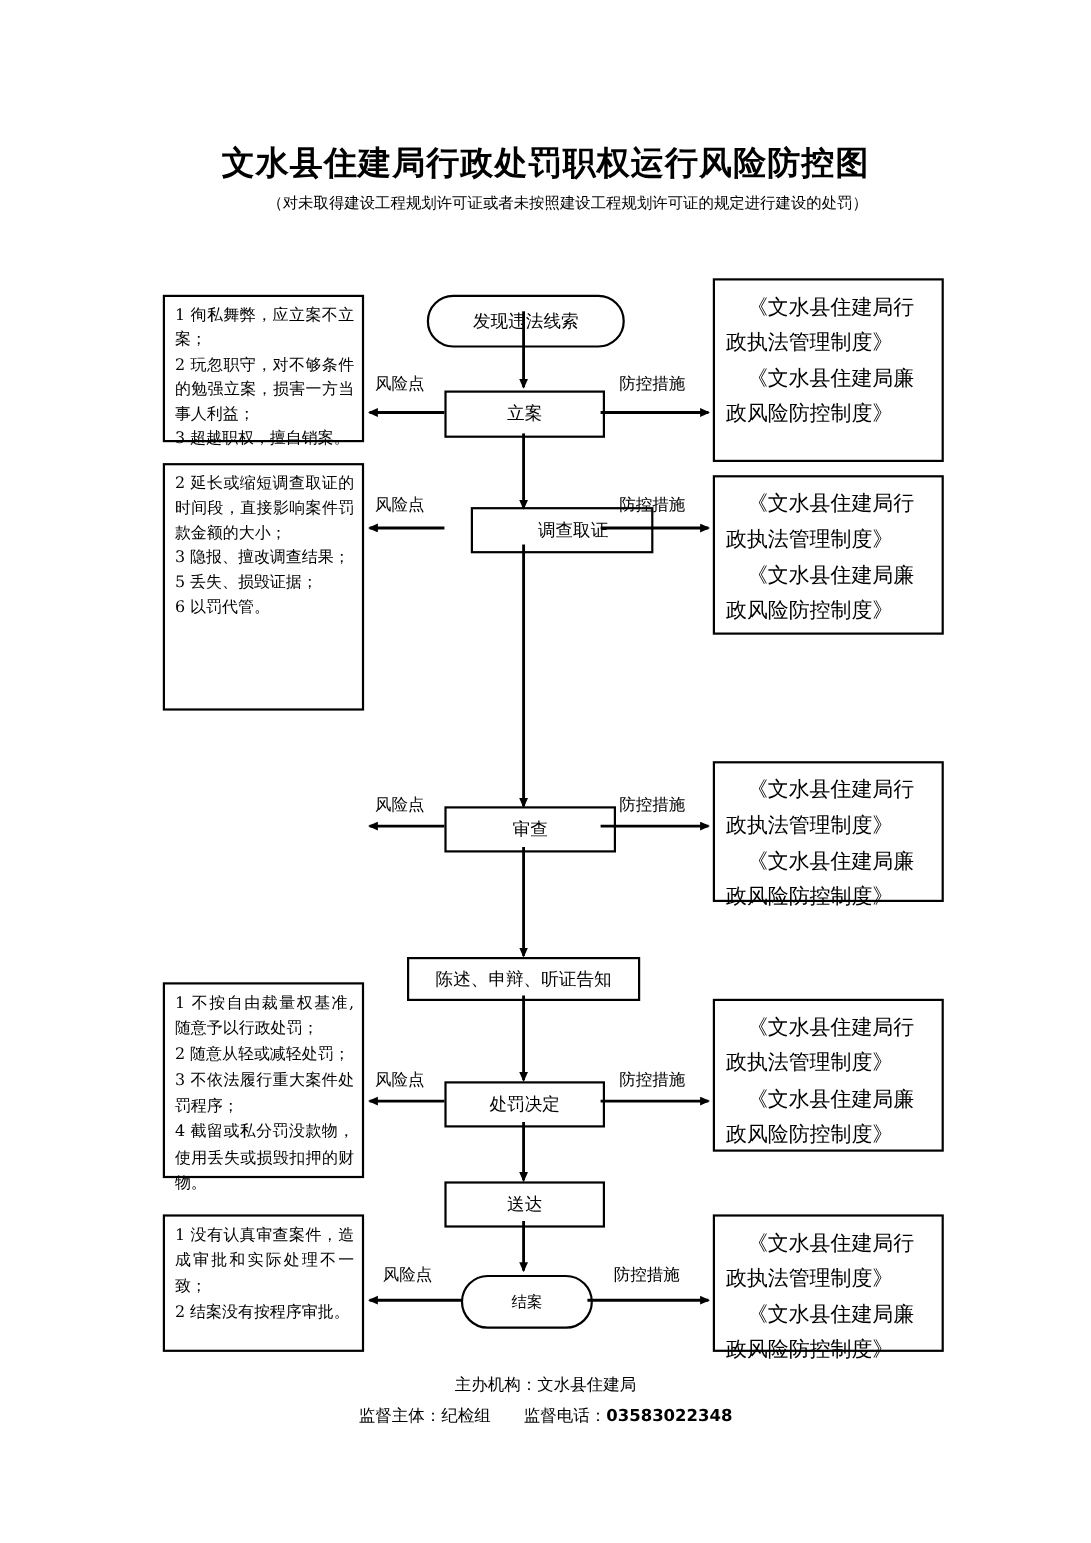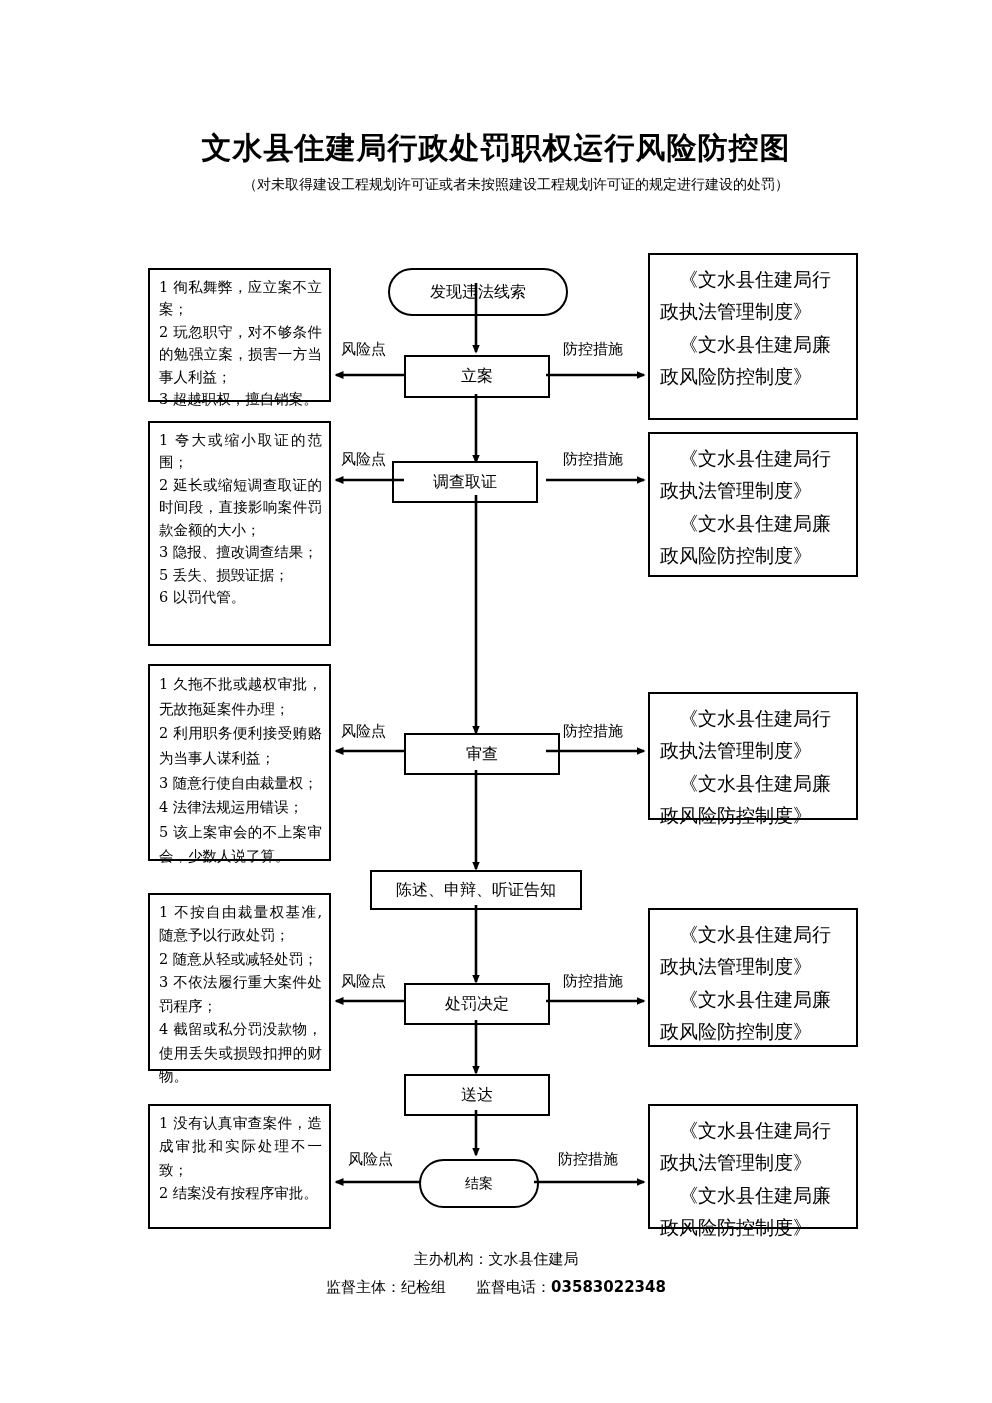--- a/index.html
+++ b/index.html
@@ -112,21 +112,21 @@
   </svg>
 
   <div class="terminal" style="left:388px;top:240px;width:176px;height:44px;position:absolute;margin-top:28px;">
     <span>发现违法线索</span>
   </div>
 
   <div class="node" style="left:404px;top:355px;width:142px;height:39px;position:absolute;">
     <span>立案</span>
   </div>
 
-  <div class="node" style="left:392px;top:461px;width:142px;height:38px;position:absolute;">
+  <div class="node" style="left:428px;top:461px;width:142px;height:38px;position:absolute;padding-left:20px;">
     <span>调查取证</span>
   </div>
 
   <div class="node" style="left:404px;top:733px;width:152px;height:38px;position:absolute;">
     <span>审查</span>
   </div>
 
   <div class="node" style="left:370px;top:870px;width:208px;height:36px;position:absolute;">
     <span>陈述、申辩、听证告知</span>
   </div>
@@ -154,34 +154,26 @@
   <div class="conlabel" style="left:348px;top:1150px;">风险点</div>
   <div class="conlabel" style="left:558px;top:1150px;">防控措施</div>
 
   <div class="box riskbox" style="left:148px;top:268px;width:183px;height:134px;">
     <span class="ln">1 徇私舞弊，应立案不立案；</span>
     <span class="ln">2 玩忽职守，对不够条件的勉强立案，损害一方当事人利益；</span>
     <span class="ln">3 超越职权，擅自销案。</span>
   </div>
 
   <div class="box riskbox" style="left:148px;top:421px;width:183px;height:225px;">
-    <span class="ln">1 夸大或缩小取证的范围；</span>
     <span class="ln">2 延长或缩短调查取证的时间段，直接影响案件罚款金额的大小；</span>
     <span class="ln">3 隐报、擅改调查结果；</span>
     <span class="ln">5 丢失、损毁证据；</span>
     <span class="ln">6 以罚代管。</span>
   </div>
 
-  <div class="box riskbox" style="left:148px;top:664px;width:183px;height:197px;line-height:1.7;">
-    <span class="ln">1 久拖不批或越权审批，无故拖延案件办理；</span>
-    <span class="ln">2 利用职务便利接受贿赂为当事人谋利益；</span>
-    <span class="ln">3 随意行使自由裁量权；</span>
-    <span class="ln">4 法律法规运用错误；</span>
-    <span class="ln">5 该上案审会的不上案审会，少数人说了算。</span>
-  </div>
 
   <div class="box riskbox" style="left:148px;top:893px;width:183px;height:178px;line-height:1.62;">
     <span class="ln">1 不按自由裁量权基准,随意予以行政处罚；</span>
     <span class="ln">2 随意从轻或减轻处罚；</span>
     <span class="ln">3 不依法履行重大案件处罚程序；</span>
     <span class="ln">4 截留或私分罚没款物，使用丢失或损毁扣押的财物。</span>
   </div>
 
   <div class="box riskbox" style="left:148px;top:1104px;width:183px;height:125px;line-height:1.62;">
     <span class="ln">1 没有认真审查案件，造成审批和实际处理不一致；</span>

